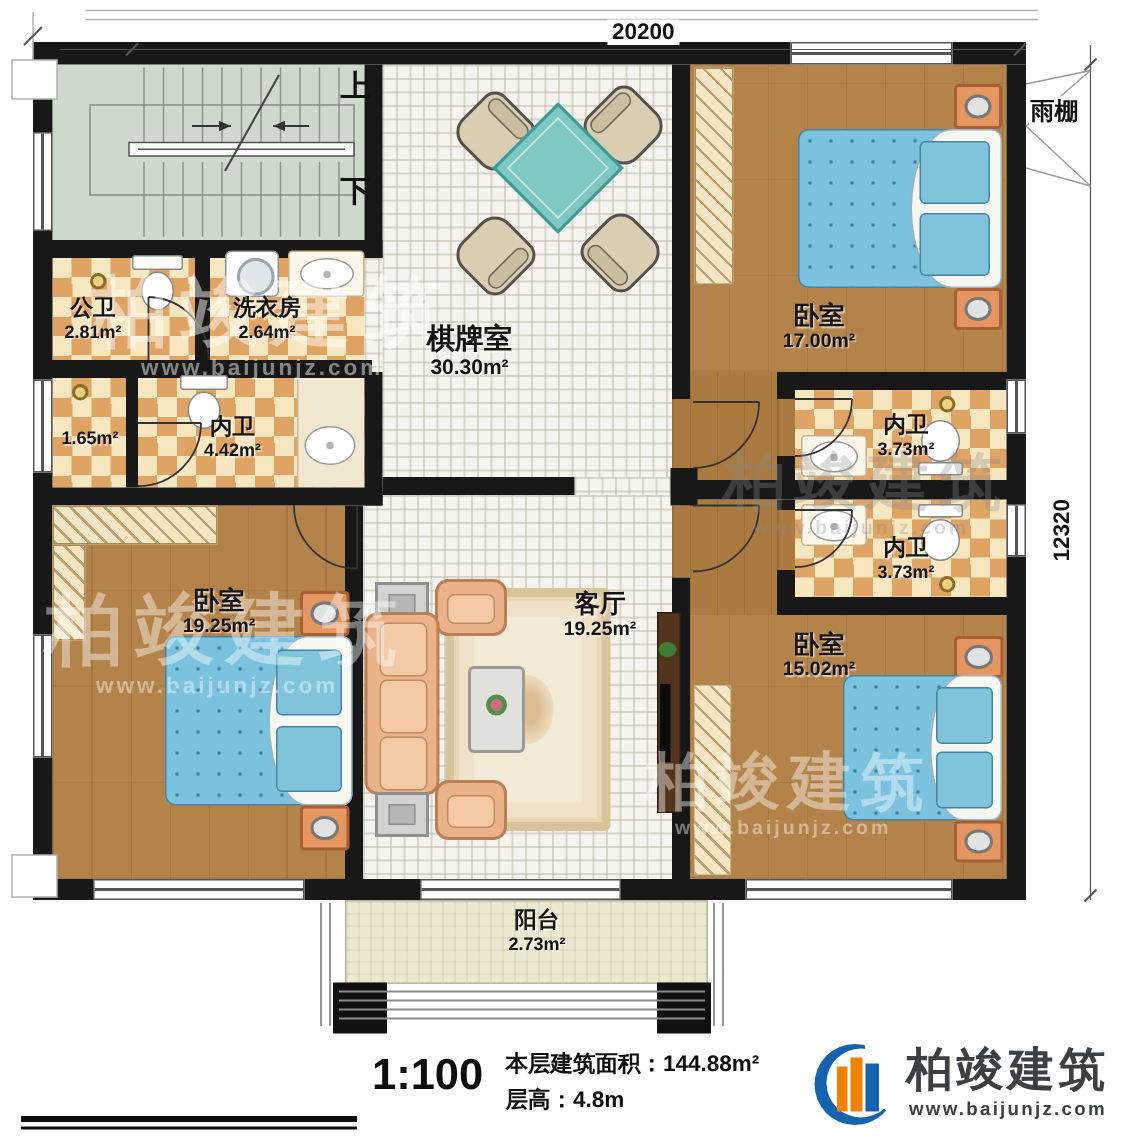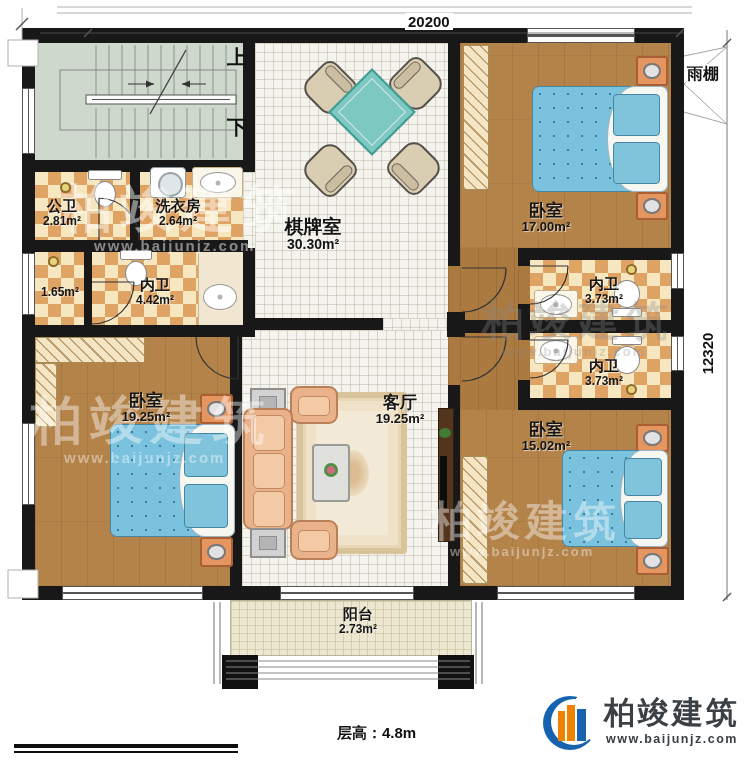--- a/index.html
+++ b/index.html
@@ -352,20 +352,22 @@
 
   <div class="stairword" style="left:227px;top:44px">上</div>
   <div class="stairword" style="left:227px;top:114px">下</div>
   <div class="canopylabel" style="left:686px;top:64px">雨棚</div>
   <div class="dimtext" style="left:405px;top:13px">20200</div>
   <div class="dimtext" style="left:684px;top:345px;transform:rotate(-90deg);transform-origin:center">12320</div>
 
   <div class="a" style="left:0;top:690px;width:750px;height:73px;background:#fff">
     <div class="tb-line" style="left:14px;top:54px;width:224px;height:4px"></div>
     <div class="tb-line" style="left:14px;top:61px;width:224px;height:2px"></div>
+    <div class="tb-scale" style="left:248px;top:11px">1:100</div>
+    <div class="tb-info" style="left:337px;top:10px">本层建筑面积：144.88m²</div>
     <div class="tb-info" style="left:337px;top:34px">层高：4.8m</div>
     <div class="a" style="left:543px;top:6px;width:56px;height:56px">
       <div class="logo-ring" style="left:0;top:0;width:54px;height:54px"></div>
       <div class="lbar" style="left:15px;top:15px;width:7px;height:30px;background:#ef8200"></div>
       <div class="lbar" style="left:24px;top:9px;width:8px;height:36px;background:#ef8200"></div>
       <div class="lbar" style="left:34px;top:13px;width:9px;height:32px;background:#1563ae"></div>
     </div>
     <div class="logo-name" style="left:604px;top:2px">柏竣建筑</div>
     <div class="logo-url" style="left:606px;top:42px">www.baijunjz.com</div>
   </div>

